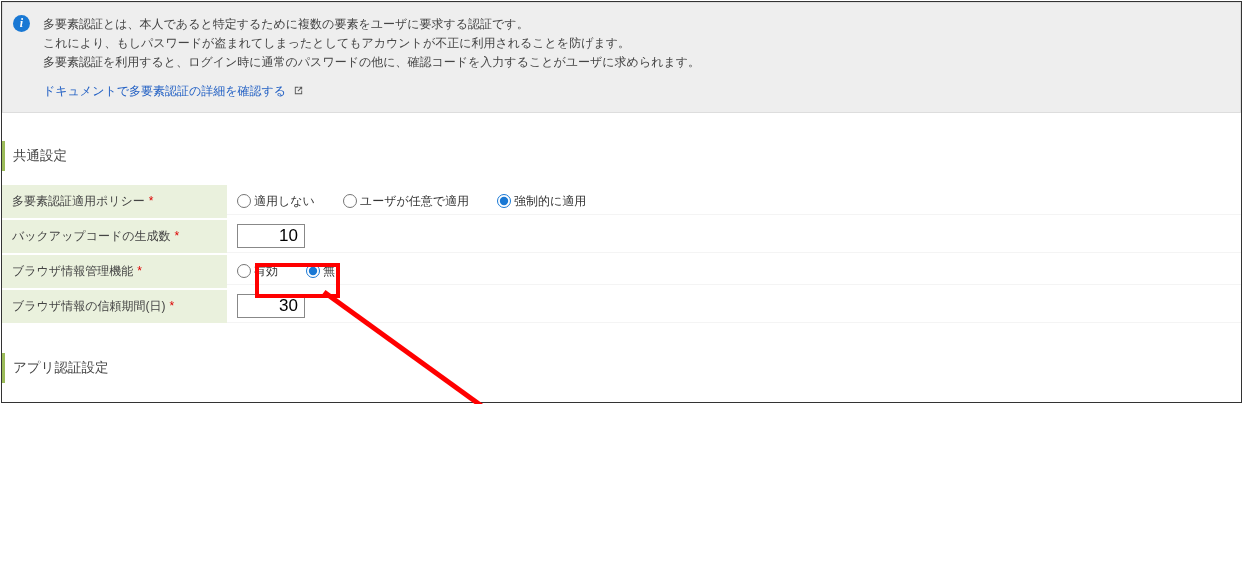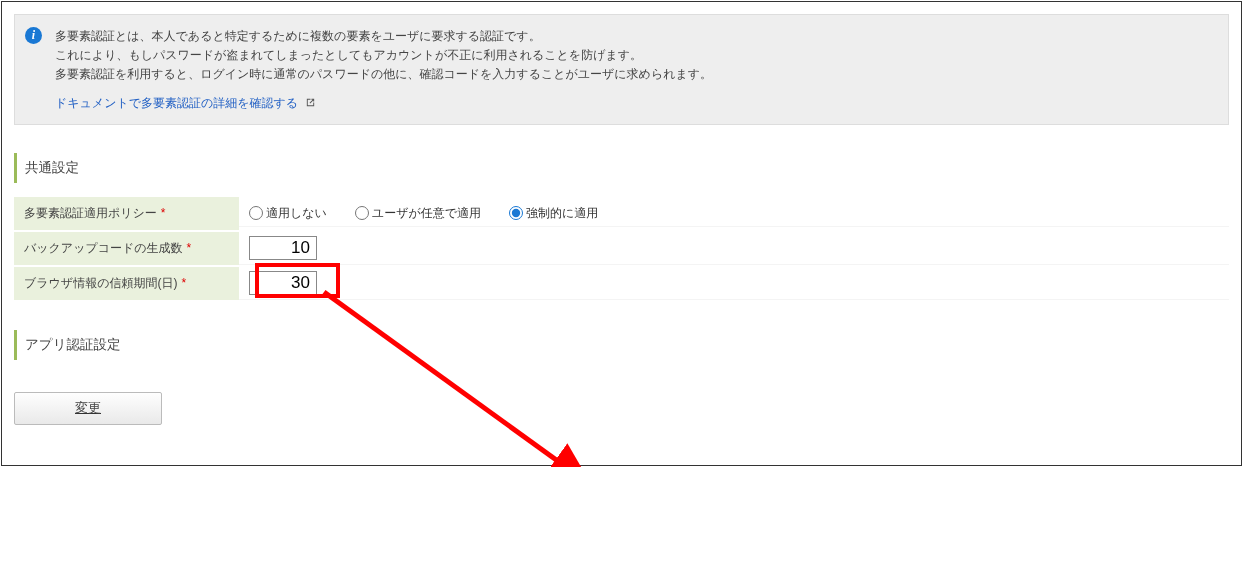--- a/index.html
+++ b/index.html
@@ -6,22 +6,21 @@
     body {
       font-family: "MS PGothic", "Hiragino Kaku Gothic Pro", Meiryo, sans-serif;
       font-size: 12px;
       color: #333;
       background: #fff;
       padding: 1px;
     }
     .main-container {
       border: 1px solid #333;
       width: 1241px;
-      height: 465px;
-      padding: 12px;
+      height: 402px;
       position: relative;
     }
     .info-box {
       background: #eeeeee;
       border: 1px solid #ddd;
       padding: 12px 12px 12px 40px;
       position: relative;
       margin-bottom: 28px;
     }
     .info-icon {
@@ -195,20 +194,35 @@
 
   <div class="form-row">
     <div class="form-label">
       <span>バックアップコードの生成数</span><span class="required">*</span>
     </div>
     <div class="form-value">
       <input class="num-input" value="10" style="">
     </div>
   </div>
 
+  <div class="form-row">
+    <div class="form-label">
+      <span>ブラウザ情報管理機能</span><span class="required">*</span>
+    </div>
+    <div class="form-value radio-group">
+      <label>
+          <input type="radio" name="bm" style="">
+          <span>有効</span>
+        </label>
+      <label>
+          <input type="radio" name="bm" checked="" style="">
+          <span>無</span>
+        </label>
+    </div>
+  </div>
 
   <div class="form-row">
     <div class="form-label">
       <span>ブラウザ情報の信頼期間(日)</span><span class="required">*</span>
     </div>
     <div class="form-value">
       <input class="num-input" value="30" style="">
     </div>
   </div>
 

